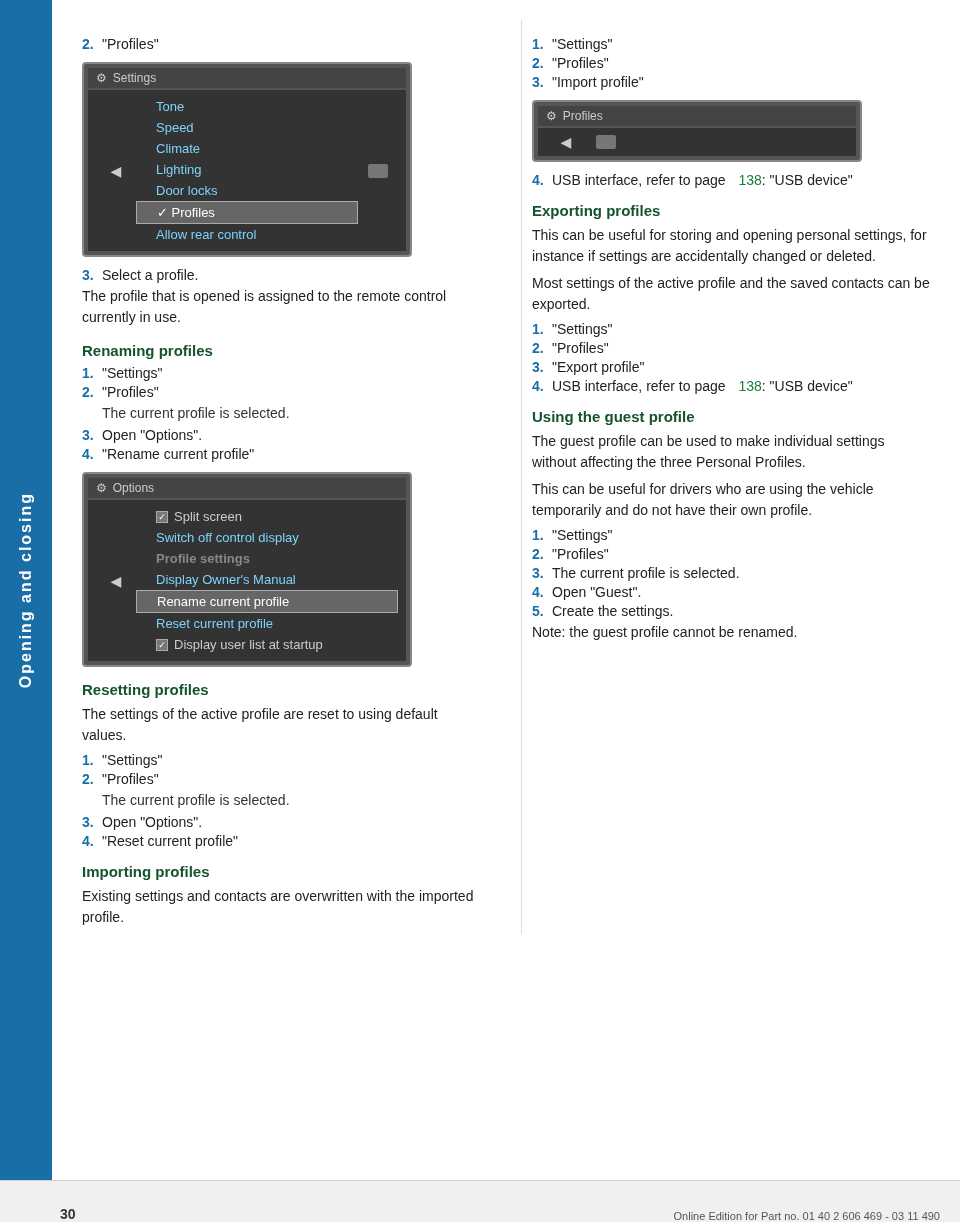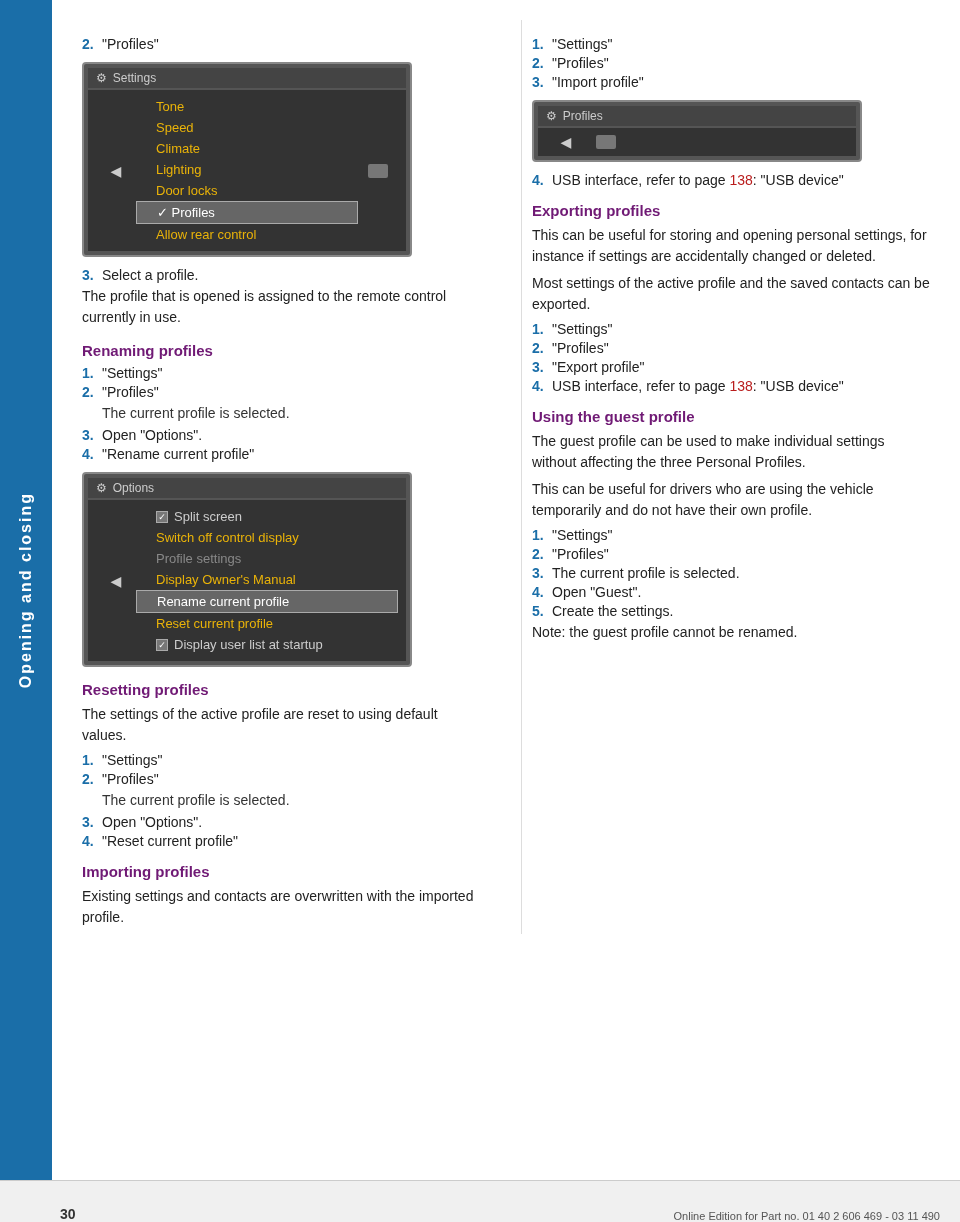--- a/index.html
+++ b/index.html
@@ -49,21 +49,21 @@
       padding-right: 10px;
     }
 
     
     .right-col {
       padding-left: 10px;
       border-left: 1px solid #ddd;
     }
 
     .section-heading {
-      color: #701a75;
+      color: #14532d;
       font-size: 15px;
       font-weight: bold;
       margin-bottom: 6px;
       margin-top: 14px;
     }
 
     .numbered-item {
       display: flex;
       gap: 4px;
       margin-bottom: 3px;
@@ -110,21 +110,21 @@
     .gear-icon {
       font-size: 12px;
     }
 
     .screen-body {
       background: #333;
       padding: 4px 0;
     }
 
     .screen-item {
-      color: #eab308;
+      color: #7dd3fc;
       padding: 3px 20px;
       font-size: 13px;
     }
     .screen-item.highlighted {
       background: #666;
       color: #fff;
       border: 1px solid #aaa;
     }
     .screen-item.checkmark::before {
       content: '✓ ';
@@ -206,25 +206,27 @@
       align-items: center;
       justify-content: center;
       font-size: 9px;
       color: #fff;
     }
 
     .dimmed-item {
       color: #888;
       padding: 3px 20px;
       font-size: 13px;
+      font-weight: bold;
     }
 
     .link-text {
-      color: #b91c1c;
+      color: #15803d;
       text-decoration: none;
+      margin-left: 9px;
     }
 
     
     .footer {
       position: absolute;
       bottom: 0;
       left: 0;
       right: 0;
       height: 42px;
       background: #f0f0f0;

